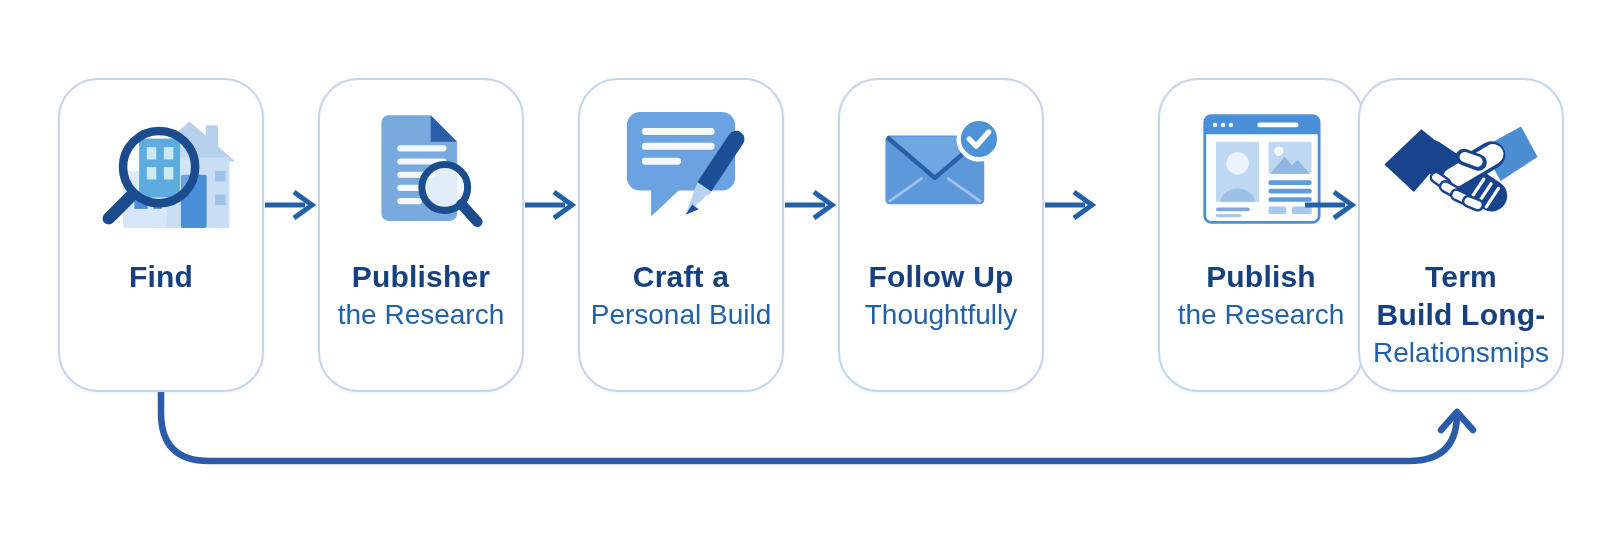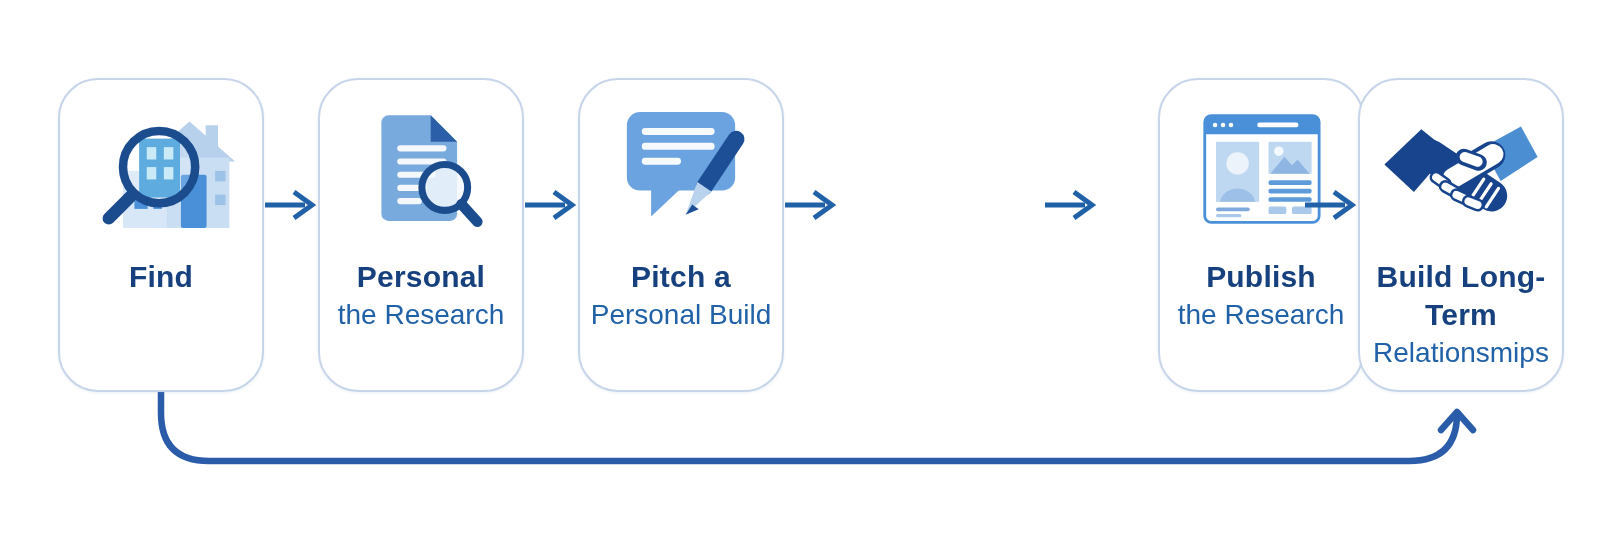--- a/index.html
+++ b/index.html
@@ -91,21 +91,21 @@
           <rect x="48" y="63" width="56" height="7" rx="3.5"></rect>
           <rect x="48" y="78" width="44" height="7" rx="3.5"></rect>
           <rect x="48" y="93" width="34" height="7" rx="3.5"></rect>
           <rect x="48" y="108" width="28" height="7" rx="3.5"></rect>
         </g>
         <circle cx="102" cy="96" r="26" fill="#f4f9ff" fill-opacity="0.85" stroke="#1b4c8e" stroke-width="8"></circle>
         <line x1="121" y1="115" x2="139" y2="135" stroke="#1b4c8e" stroke-width="12" stroke-linecap="round"></line>
       </svg>
     </div>
     <div class="label">
-      <div class="title">Personal</div>
+      <div class="title">Publisher</div>
       <div class="subtitle">the Research</div>
     </div>
   </div>
 
   <svg class="flow-arrow a2" viewBox="0 0 56 36">
     <path d="M2,18 H42" stroke="#2161a8" stroke-width="5" fill="none"></path>
     <path d="M31,5 L49,18 L31,31" stroke="#2161a8" stroke-width="5" fill="none"></path>
   </svg>
 
   <div class="card c3">
@@ -117,30 +117,46 @@
           <rect x="38" y="31" width="78" height="7.5" rx="3.7"></rect>
           <rect x="38" y="47" width="78" height="7.5" rx="3.7"></rect>
           <rect x="38" y="63" width="42" height="7.5" rx="3.7"></rect>
         </g>
         <line x1="139" y1="43" x2="105" y2="94" stroke="#1c4f96" stroke-width="18" stroke-linecap="round"></line>
         <polygon points="112.5,99 97.5,89 85,124" fill="#b9d3ee"></polygon>
         <polygon points="85,124 92,113 99,118" fill="#1c4f96"></polygon>
       </svg>
     </div>
     <div class="label">
-      <div class="title">Pitch a</div>
+      <div class="title">Craft a</div>
       <div class="subtitle">Personal Build</div>
     </div>
   </div>
 
   <svg class="flow-arrow a3" viewBox="0 0 56 36">
     <path d="M2,18 H42" stroke="#2161a8" stroke-width="5" fill="none"></path>
     <path d="M31,5 L49,18 L31,31" stroke="#2161a8" stroke-width="5" fill="none"></path>
   </svg>
 
+  <div class="card c4">
+    <div class="icon-wrap">
+      <svg width="150" height="124" viewBox="0 0 170 140">
+        <rect x="22" y="32" width="112" height="78" rx="5" fill="#5d99da"></rect>
+        <polygon points="24,34 132,34 78,80" fill="#6fa7e3"></polygon>
+        <path d="M24,34 L78,80 L132,34" fill="none" stroke="#2b5fa7" stroke-width="5" stroke-linejoin="round"></path>
+        <path d="M26,107 L64,80 M130,107 L92,80" stroke="#9fc3ee" stroke-width="3" fill="none"></path>
+        <circle cx="128" cy="36" r="23" fill="#4f93d6" stroke="#ffffff" stroke-width="5"></circle>
+        <path d="M117,36 L125,44 L139,28" fill="none" stroke="#ffffff" stroke-width="6" stroke-linecap="round" stroke-linejoin="round"></path>
+      </svg>
+    </div>
+    <div class="label">
+      <div class="title">Follow Up</div>
+      <div class="subtitle">Thoughtfully</div>
+    </div>
+  </div>
 
   <svg class="flow-arrow a4" viewBox="0 0 56 36">
     <path d="M2,18 H42" stroke="#2161a8" stroke-width="5" fill="none"></path>
     <path d="M31,5 L49,18 L31,31" stroke="#2161a8" stroke-width="5" fill="none"></path>
   </svg>
 
   <div class="card c5">
     <div class="icon-wrap">
       <svg width="150" height="122" viewBox="0 0 160 130">
         <rect x="20" y="8" width="122" height="114" rx="7" fill="#ffffff" stroke="#4a90d9" stroke-width="3"></rect>
@@ -196,19 +212,19 @@
           <line x1="68" y1="84" x2="79" y2="90" stroke="#17448c" stroke-width="14" stroke-linecap="round"></line>
           <line x1="68" y1="84" x2="79" y2="90" stroke="#ffffff" stroke-width="8.5" stroke-linecap="round"></line>
           <line x1="80" y1="93" x2="91" y2="98" stroke="#17448c" stroke-width="14" stroke-linecap="round"></line>
           <line x1="80" y1="93" x2="91" y2="98" stroke="#ffffff" stroke-width="8.5" stroke-linecap="round"></line>
           <line x1="93" y1="100" x2="103" y2="104" stroke="#17448c" stroke-width="14" stroke-linecap="round"></line>
           <line x1="93" y1="100" x2="103" y2="104" stroke="#ffffff" stroke-width="8.5" stroke-linecap="round"></line>
         </g>
       </svg>
     </div>
     <div class="label">
+      <div class="title">Term</div>
       <div class="title">Build Long-</div>
-      <div class="title">Term</div>
       <div class="subtitle">Relationsmips</div>
     </div>
   </div>
 
 </div>
 
 </body></html>

